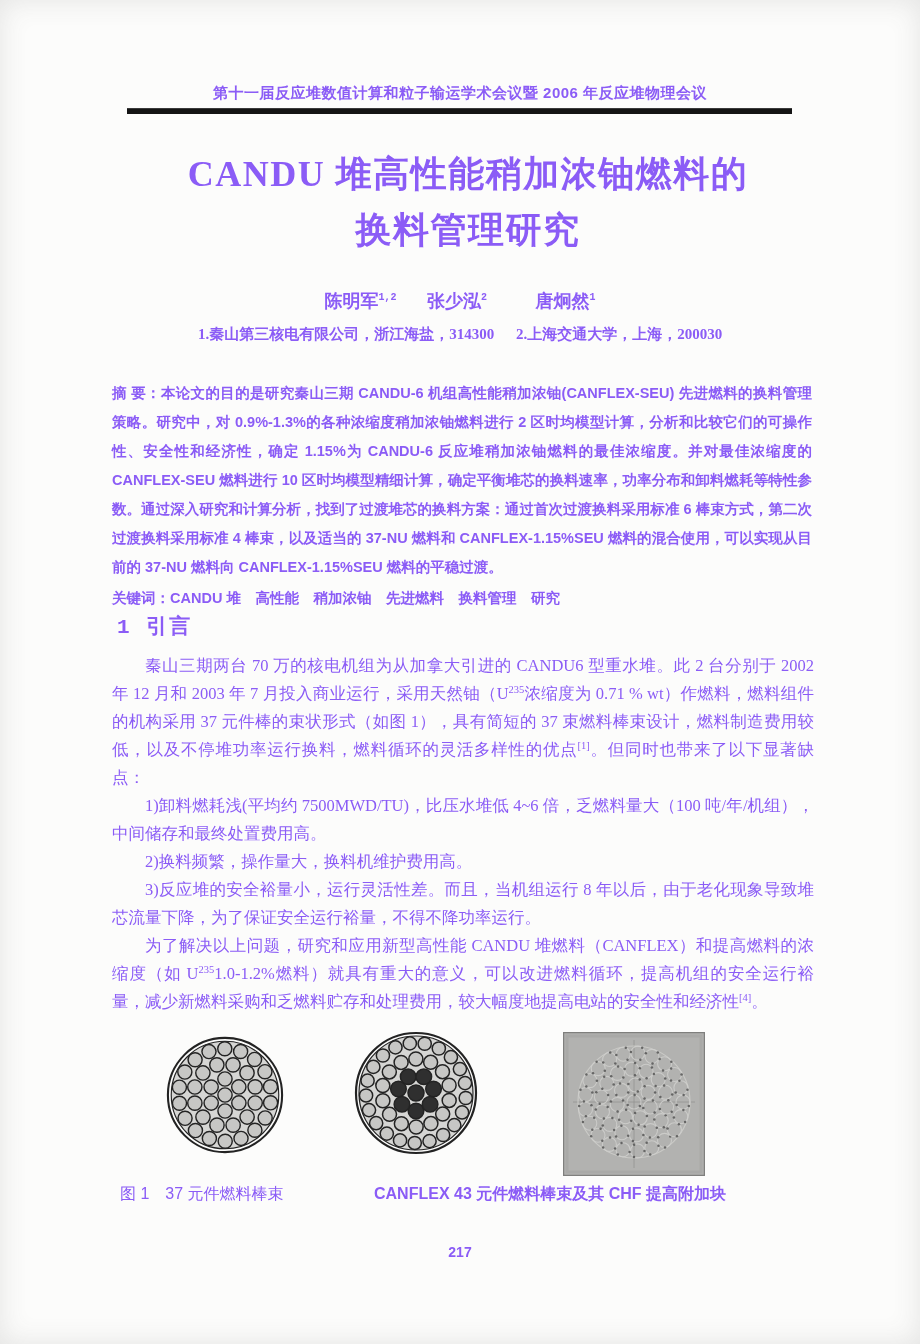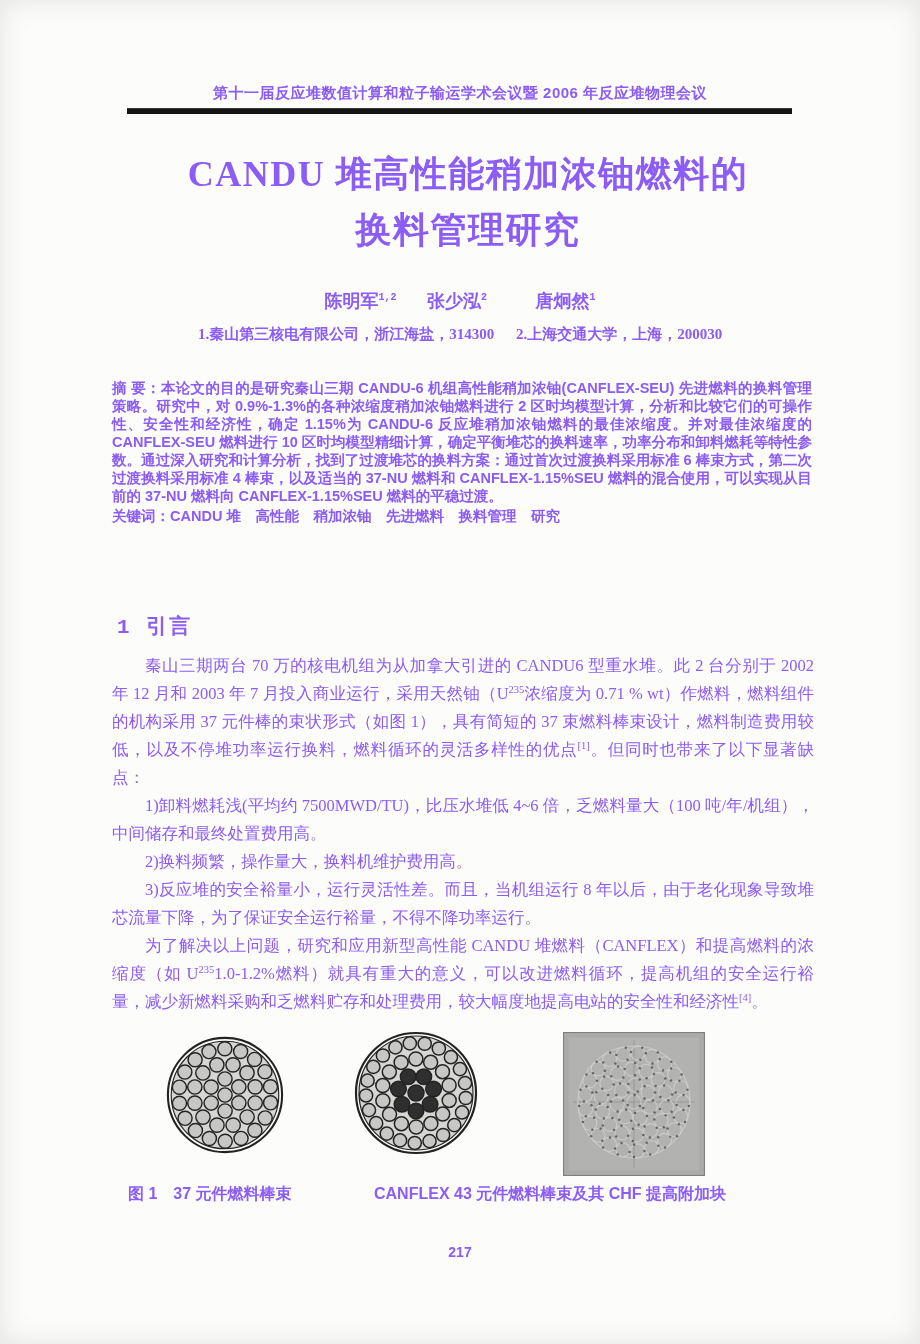--- a/index.html
+++ b/index.html
@@ -39,43 +39,43 @@
   .author.wide-gap{margin-left:44px;}
   .authors sup,.affil sup{font-size:10px;font-family:Liberation Mono, monospace;}
   .affil{
     position:absolute;top:325px;left:0;width:100%;
     text-align:center;font-size:15px;font-weight:600;
   }
   .affil .affil-part + .affil-part{margin-left:18px;}
   .abstract{
     position:absolute;top:379px;left:112px;width:700px;
     font-family:"Liberation Sans","DejaVu Sans",sans-serif;
-    font-weight:bold;font-size:14.5px;line-height:18px;
+    font-weight:bold;font-size:14.5px;line-height:29px;
     text-align:justify;
   }
   .abstract p{margin:0;}
   .abstract .kw-line{margin-top:2px;text-align:left;}
   .sec-heading{
     position:absolute;top:612px;left:117px;margin:0;
     font-family:Liberation Mono, monospace;
     font-size:21px;font-weight:bold;letter-spacing:2px;
   }
   .body-text{
     position:absolute;top:652px;left:112px;width:702px;
     font-size:16.5px;line-height:28px;text-align:justify;
   }
   .body-text p{margin:0;text-indent:2em;}
   .body-text sup{font-size:10.5px;line-height:0;}
   .fig-bundle-37{position:absolute;left:166px;top:1036px;width:118px;height:118px;}
   .fig-bundle-43{position:absolute;left:354px;top:1031px;width:124px;height:124px;}
   .fig-photo{position:absolute;left:563px;top:1032px;width:142px;height:144px;}
   .caption-left{
-    position:absolute;left:128px;top:1184px;
+    position:absolute;left:120px;top:1184px;
     font-family:"Liberation Sans","DejaVu Sans",sans-serif;
-    font-weight:bold;font-size:16px;
+    font-weight:normal;font-size:16px;
   }
   .caption-right{
     position:absolute;left:374px;top:1184px;
     font-family:"Liberation Sans","DejaVu Sans",sans-serif;
     font-weight:bold;font-size:16px;
   }
   .page-num{
     position:absolute;top:1244px;left:0;width:100%;text-align:center;
     font-family:"Liberation Sans","DejaVu Sans",sans-serif;
     font-weight:bold;font-size:14px;

